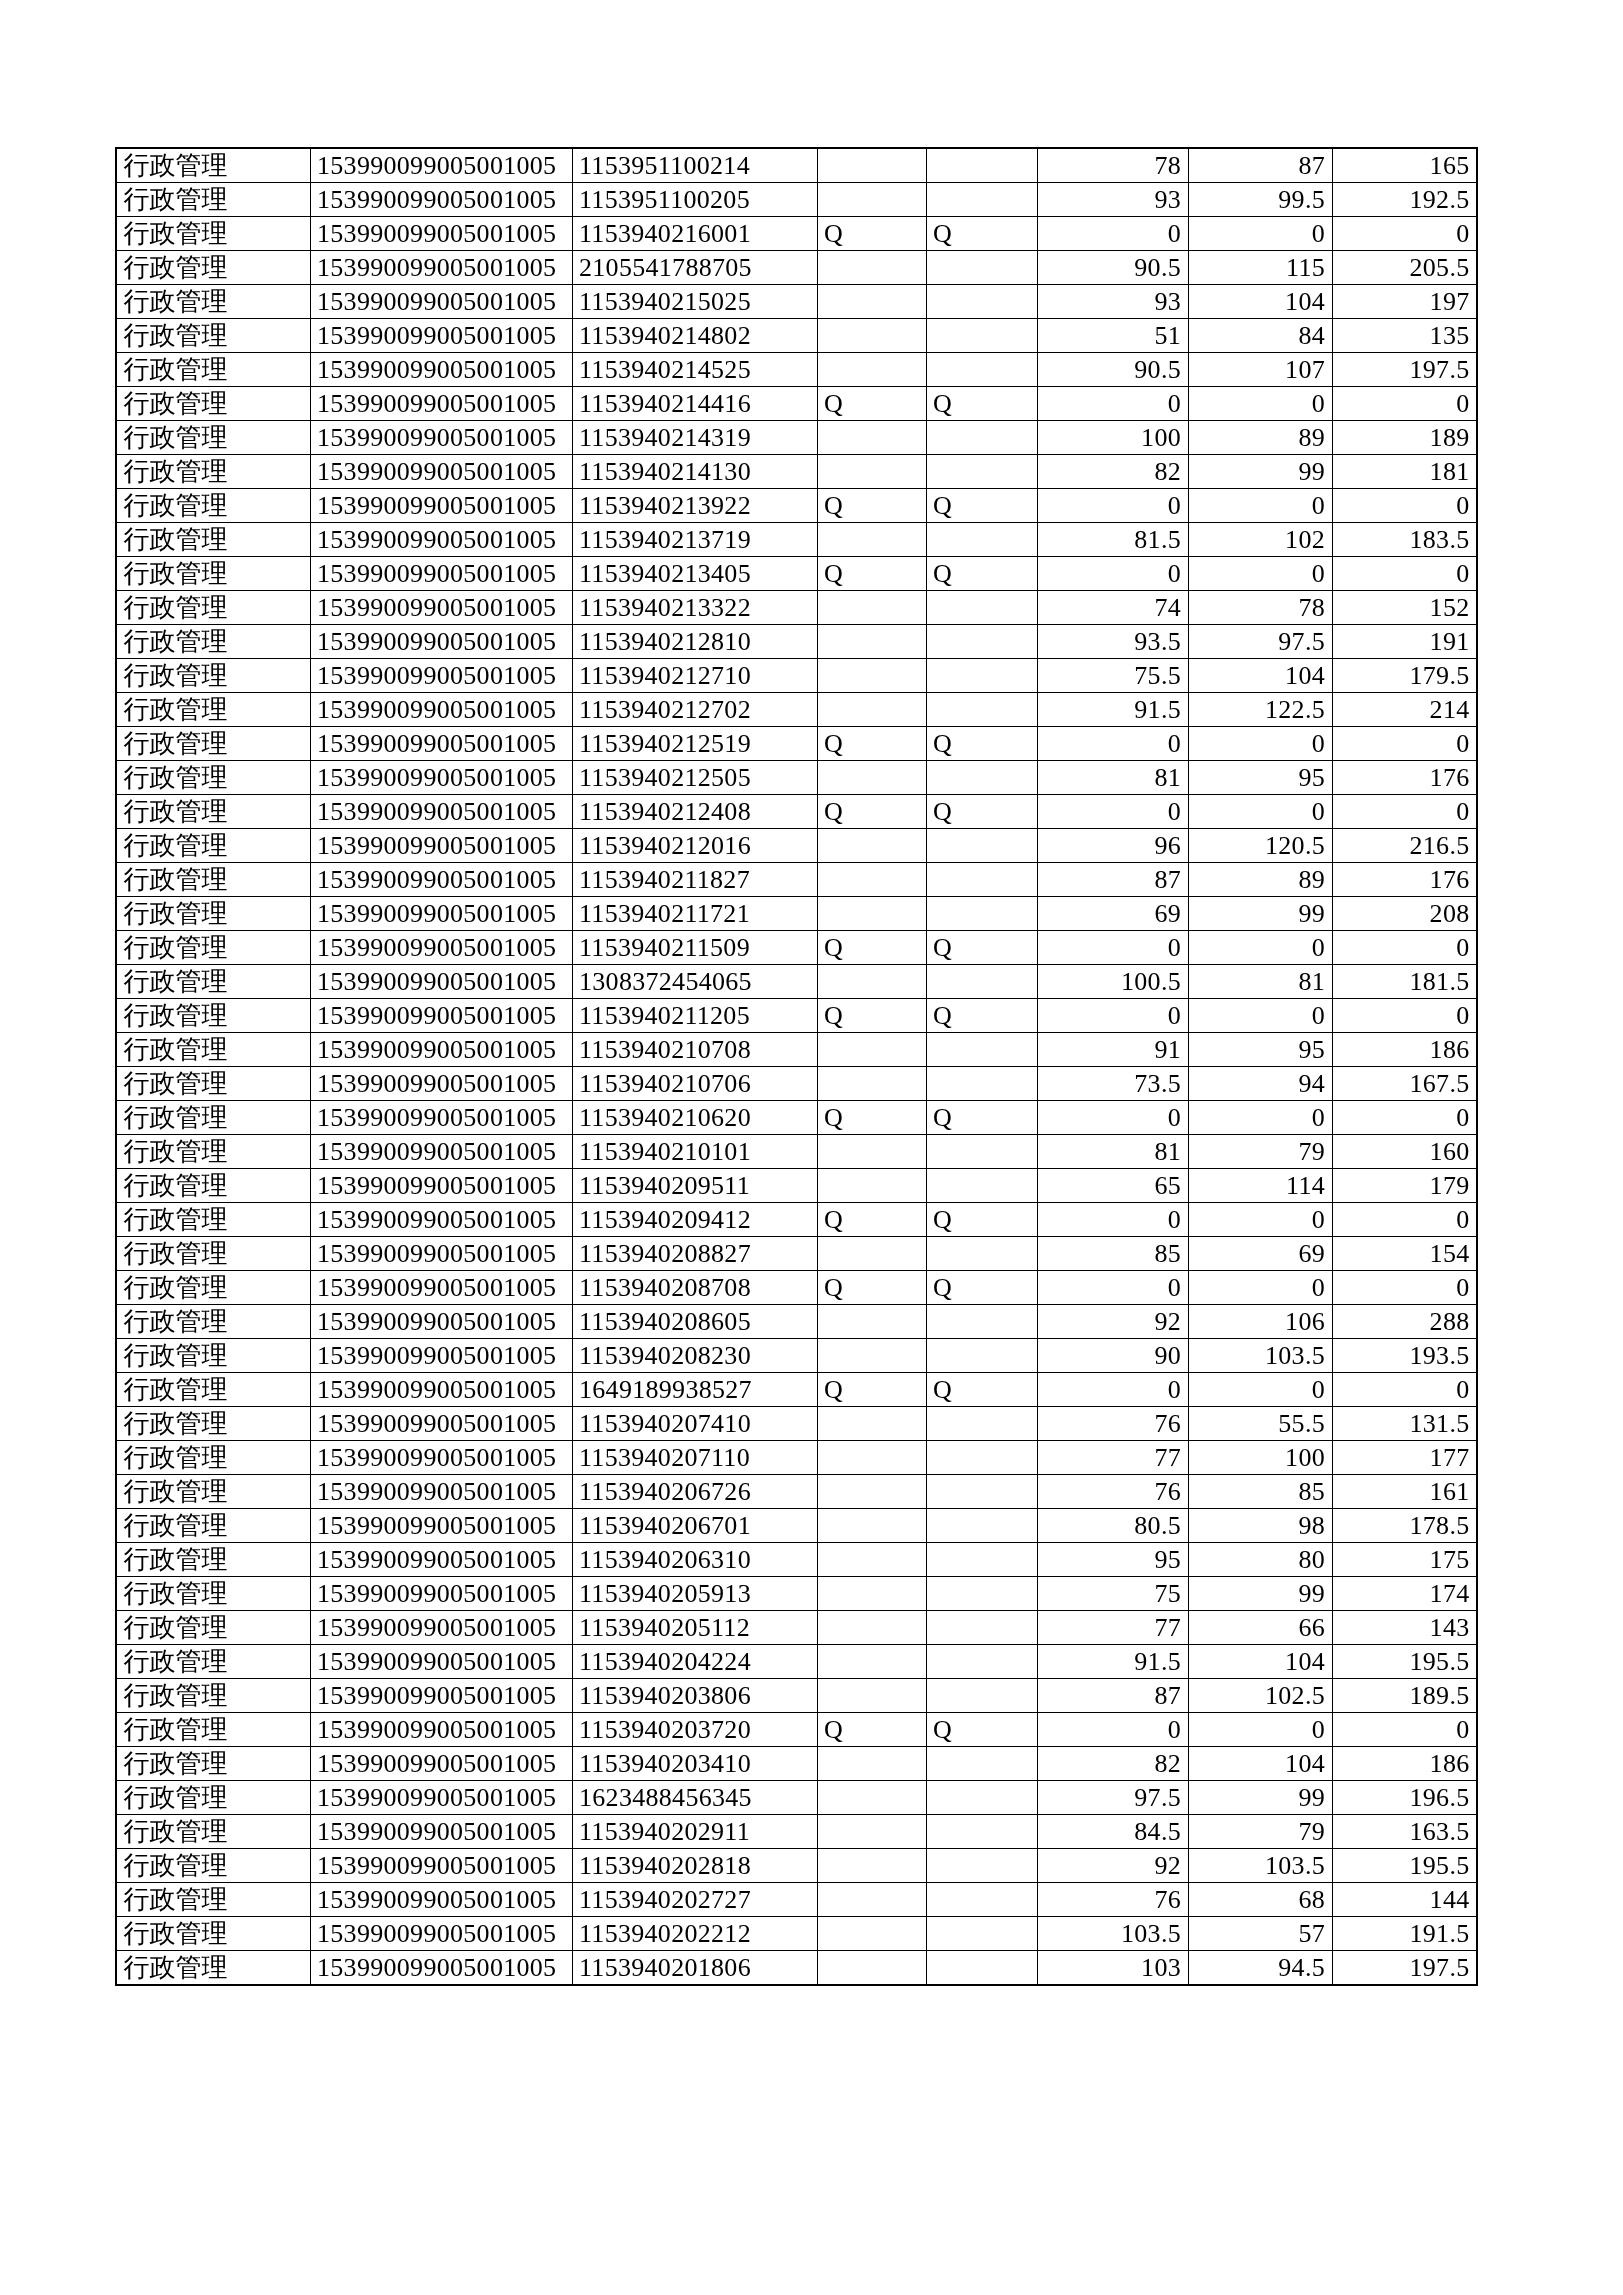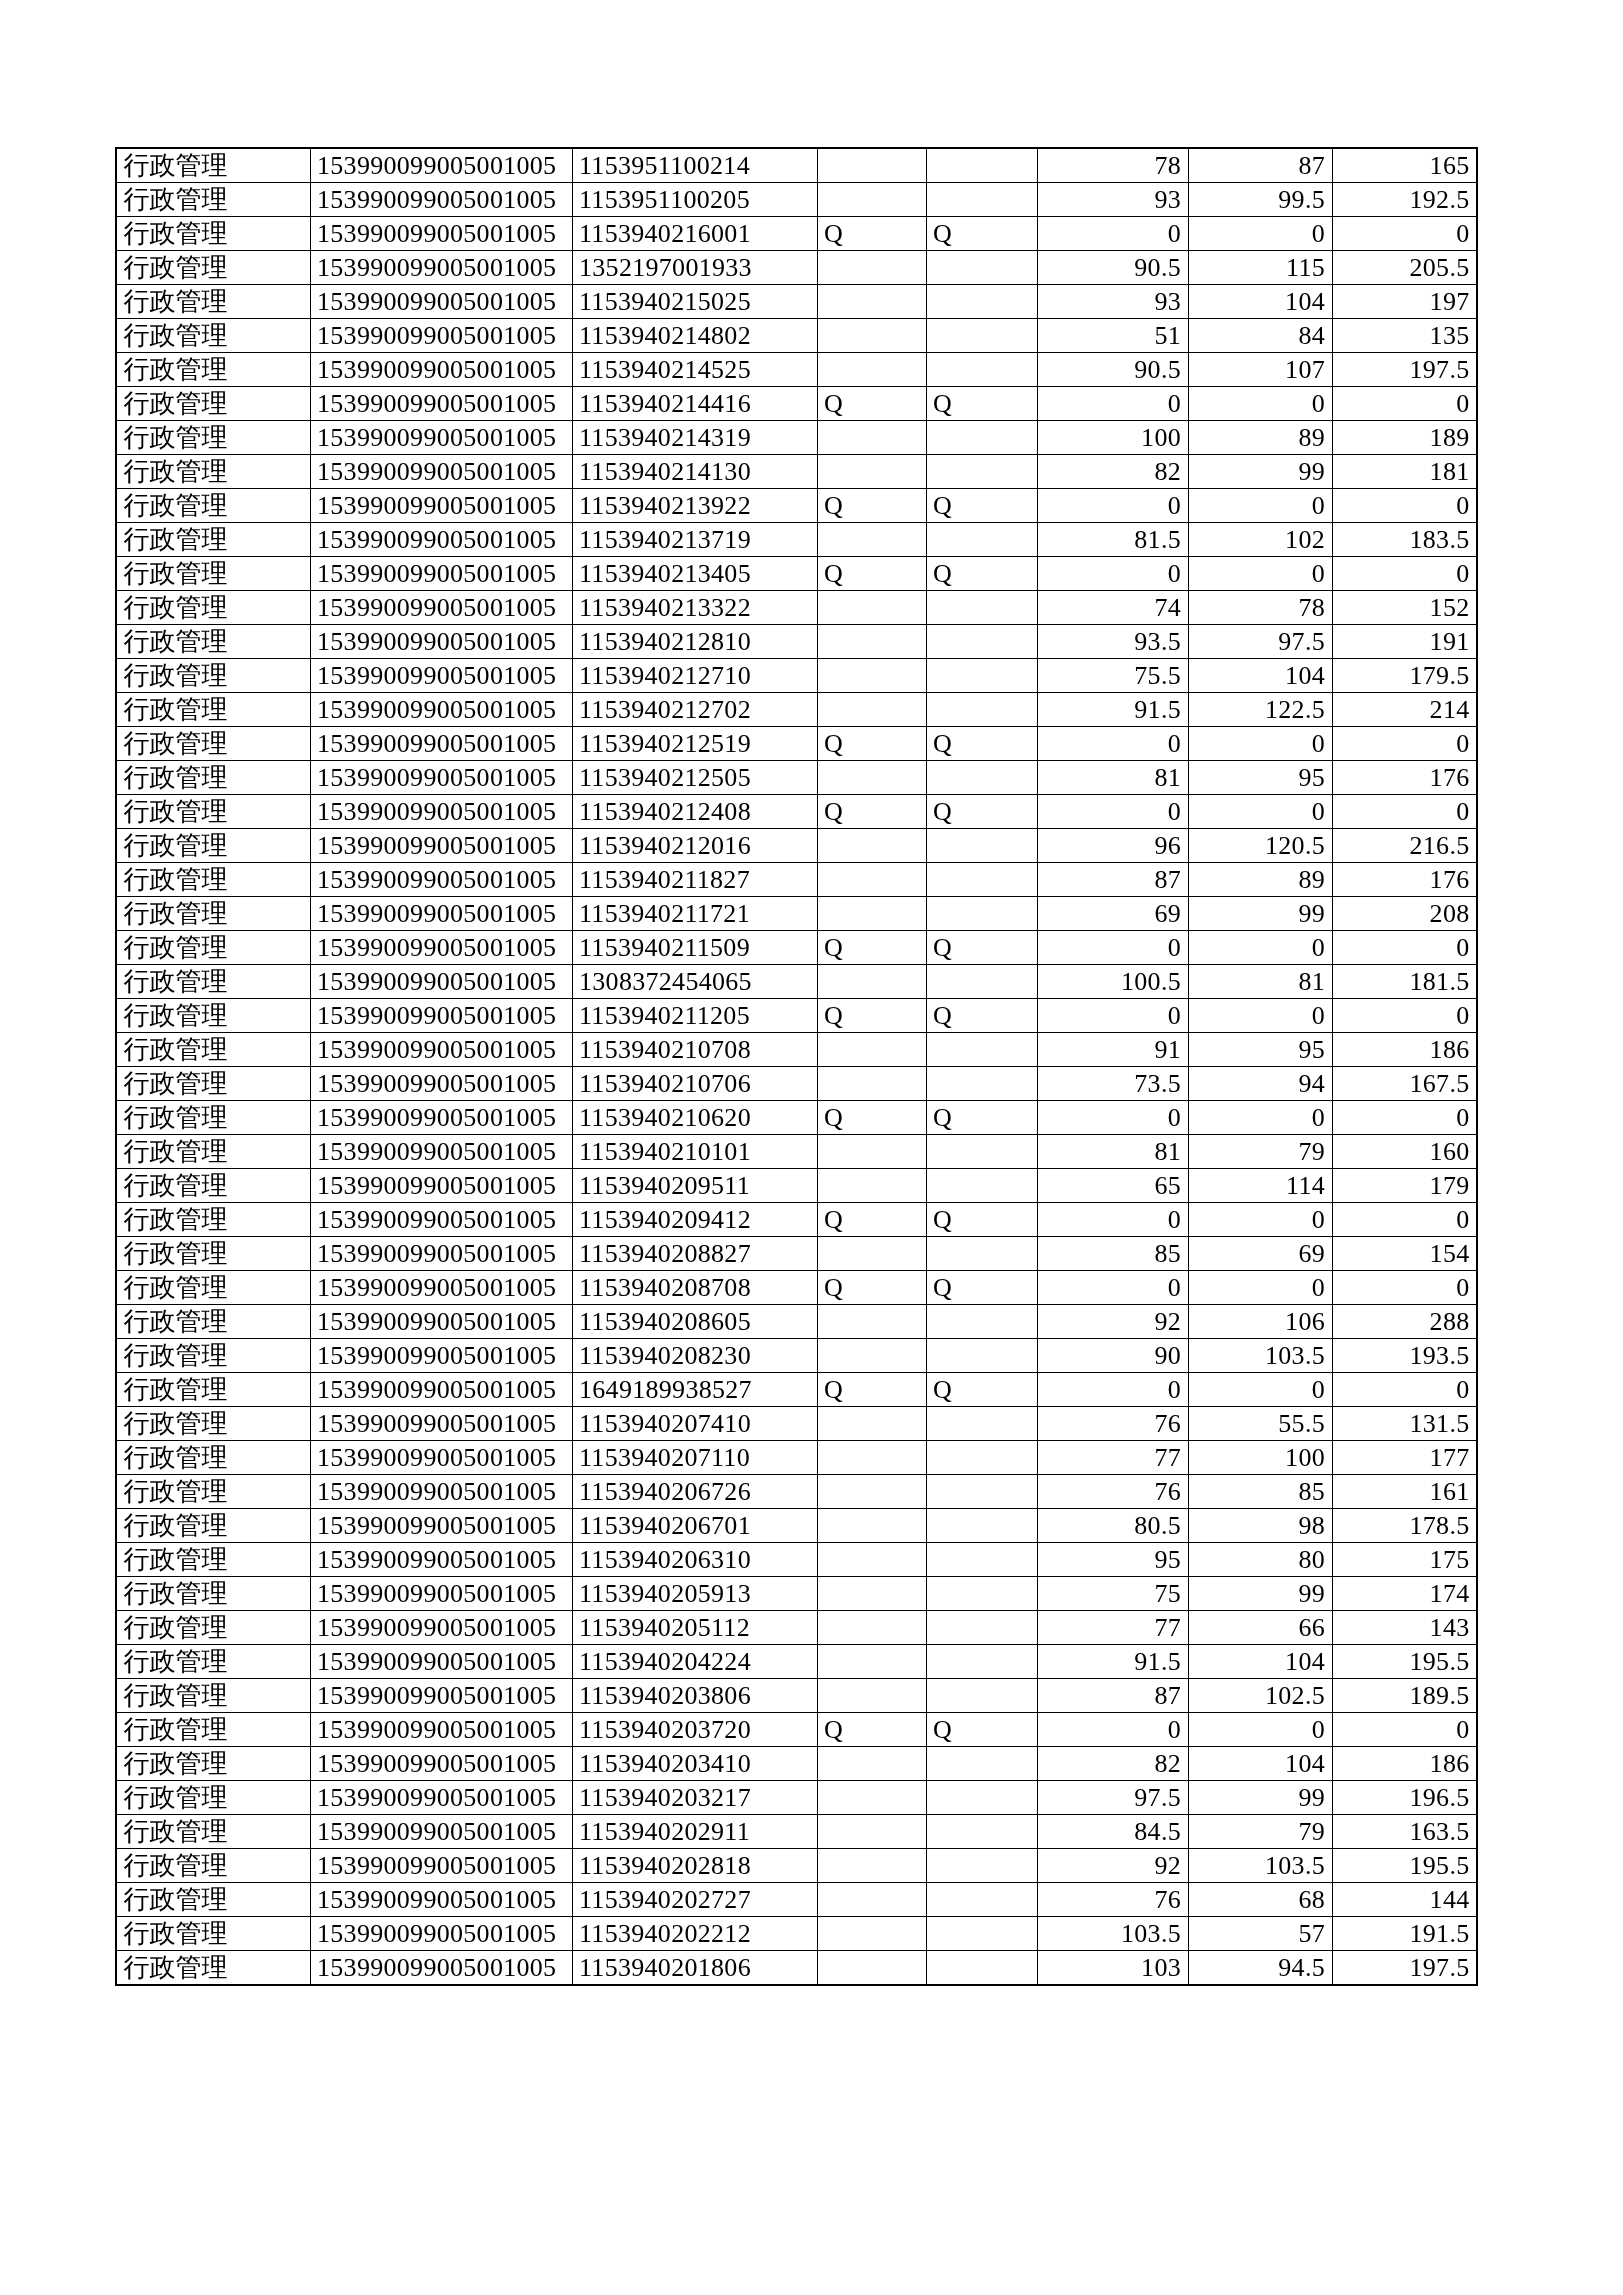--- a/index.html
+++ b/index.html
@@ -117,21 +117,21 @@
             <td class="sid">1153940216001</td>
             <td class="flag">Q</td>
             <td class="flag">Q</td>
             <td class="num">0</td>
             <td class="num">0</td>
             <td class="num">0</td>
           </tr>
           <tr>
             <td class="major">行政管理</td>
             <td class="class-code">153990099005001005</td>
-            <td class="sid">1352197001933</td>
+            <td class="sid">2105541788705</td>
             <td class="flag"></td>
             <td class="flag"></td>
             <td class="num">90.5</td>
             <td class="num">115</td>
             <td class="num">205.5</td>
           </tr>
           <tr>
             <td class="major">行政管理</td>
             <td class="class-code">153990099005001005</td>
             <td class="sid">1153940215025</td>
@@ -567,21 +567,21 @@
             <td class="sid">1153940203410</td>
             <td class="flag"></td>
             <td class="flag"></td>
             <td class="num">82</td>
             <td class="num">104</td>
             <td class="num">186</td>
           </tr>
           <tr>
             <td class="major">行政管理</td>
             <td class="class-code">153990099005001005</td>
-            <td class="sid">1153940203217</td>
+            <td class="sid">1623488456345</td>
             <td class="flag"></td>
             <td class="flag"></td>
             <td class="num">97.5</td>
             <td class="num">99</td>
             <td class="num">196.5</td>
           </tr>
           <tr>
             <td class="major">行政管理</td>
             <td class="class-code">153990099005001005</td>
             <td class="sid">1153940202911</td>

